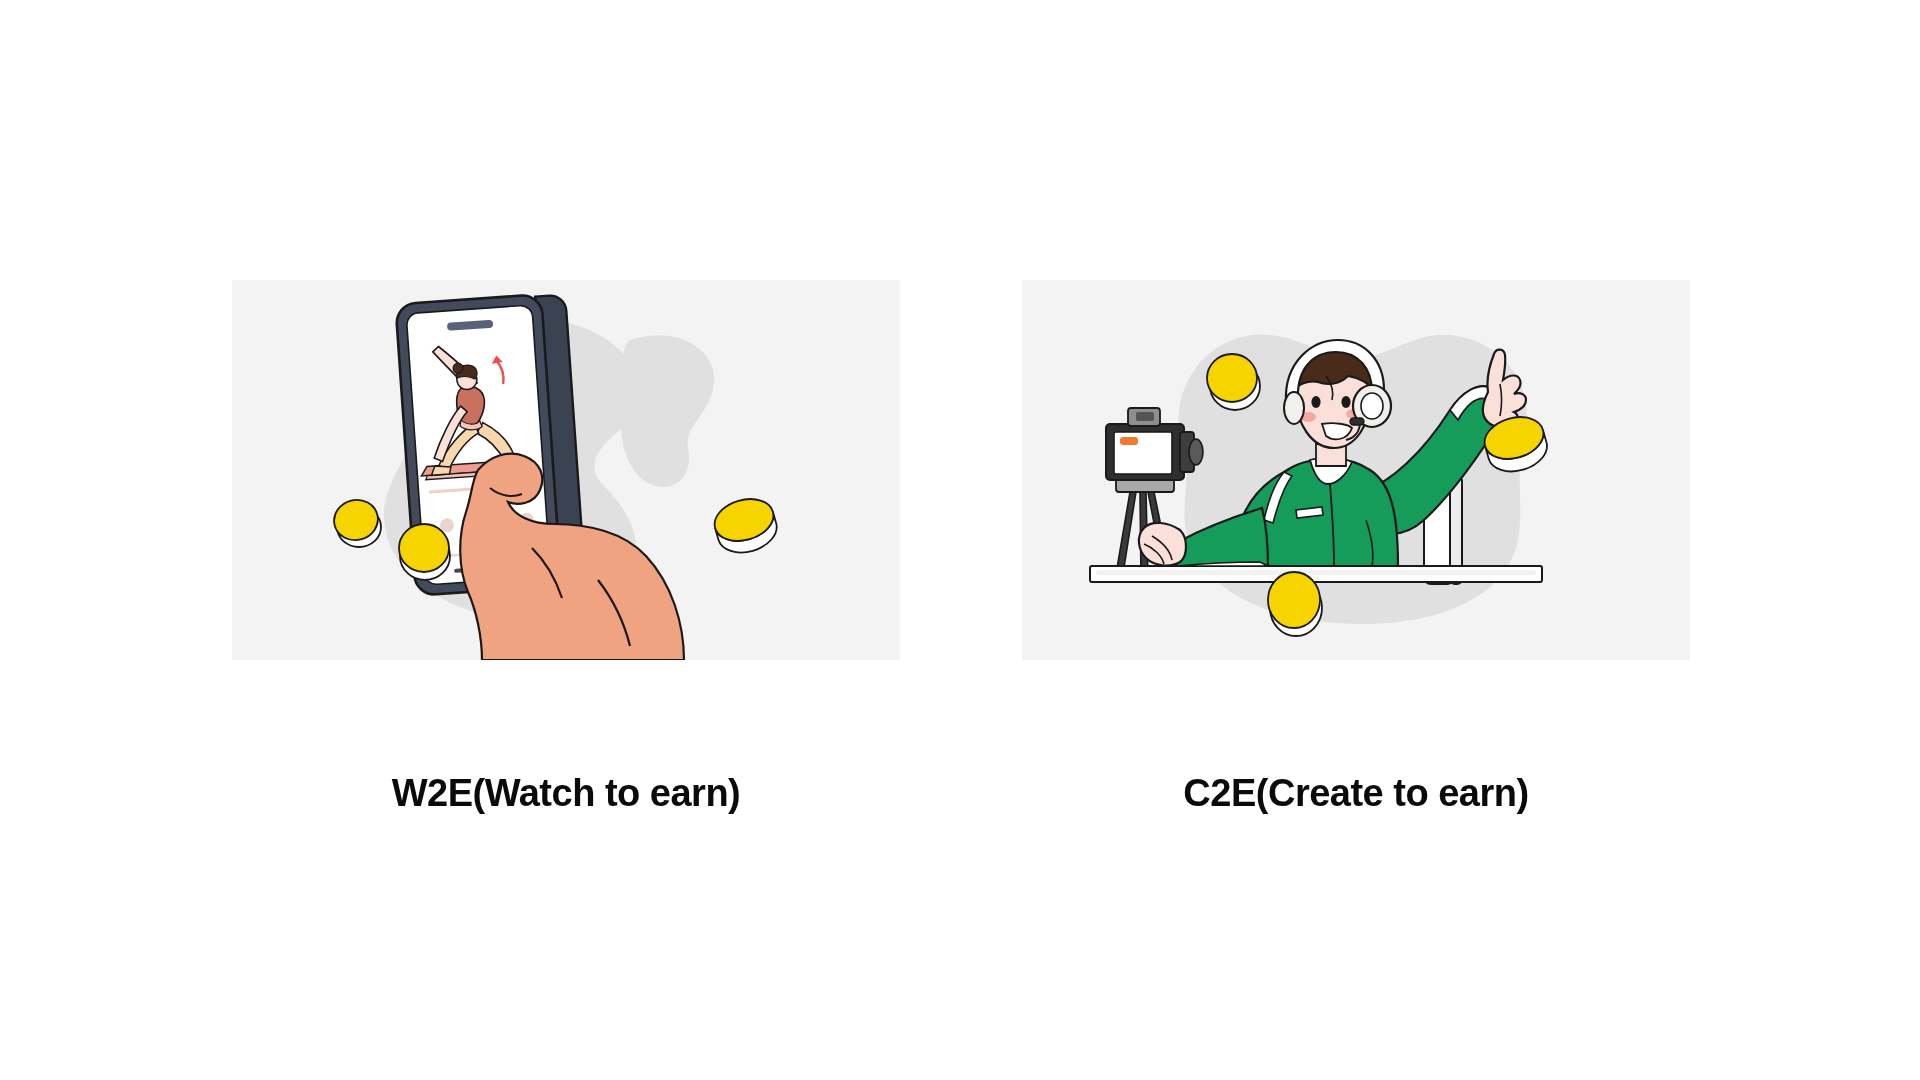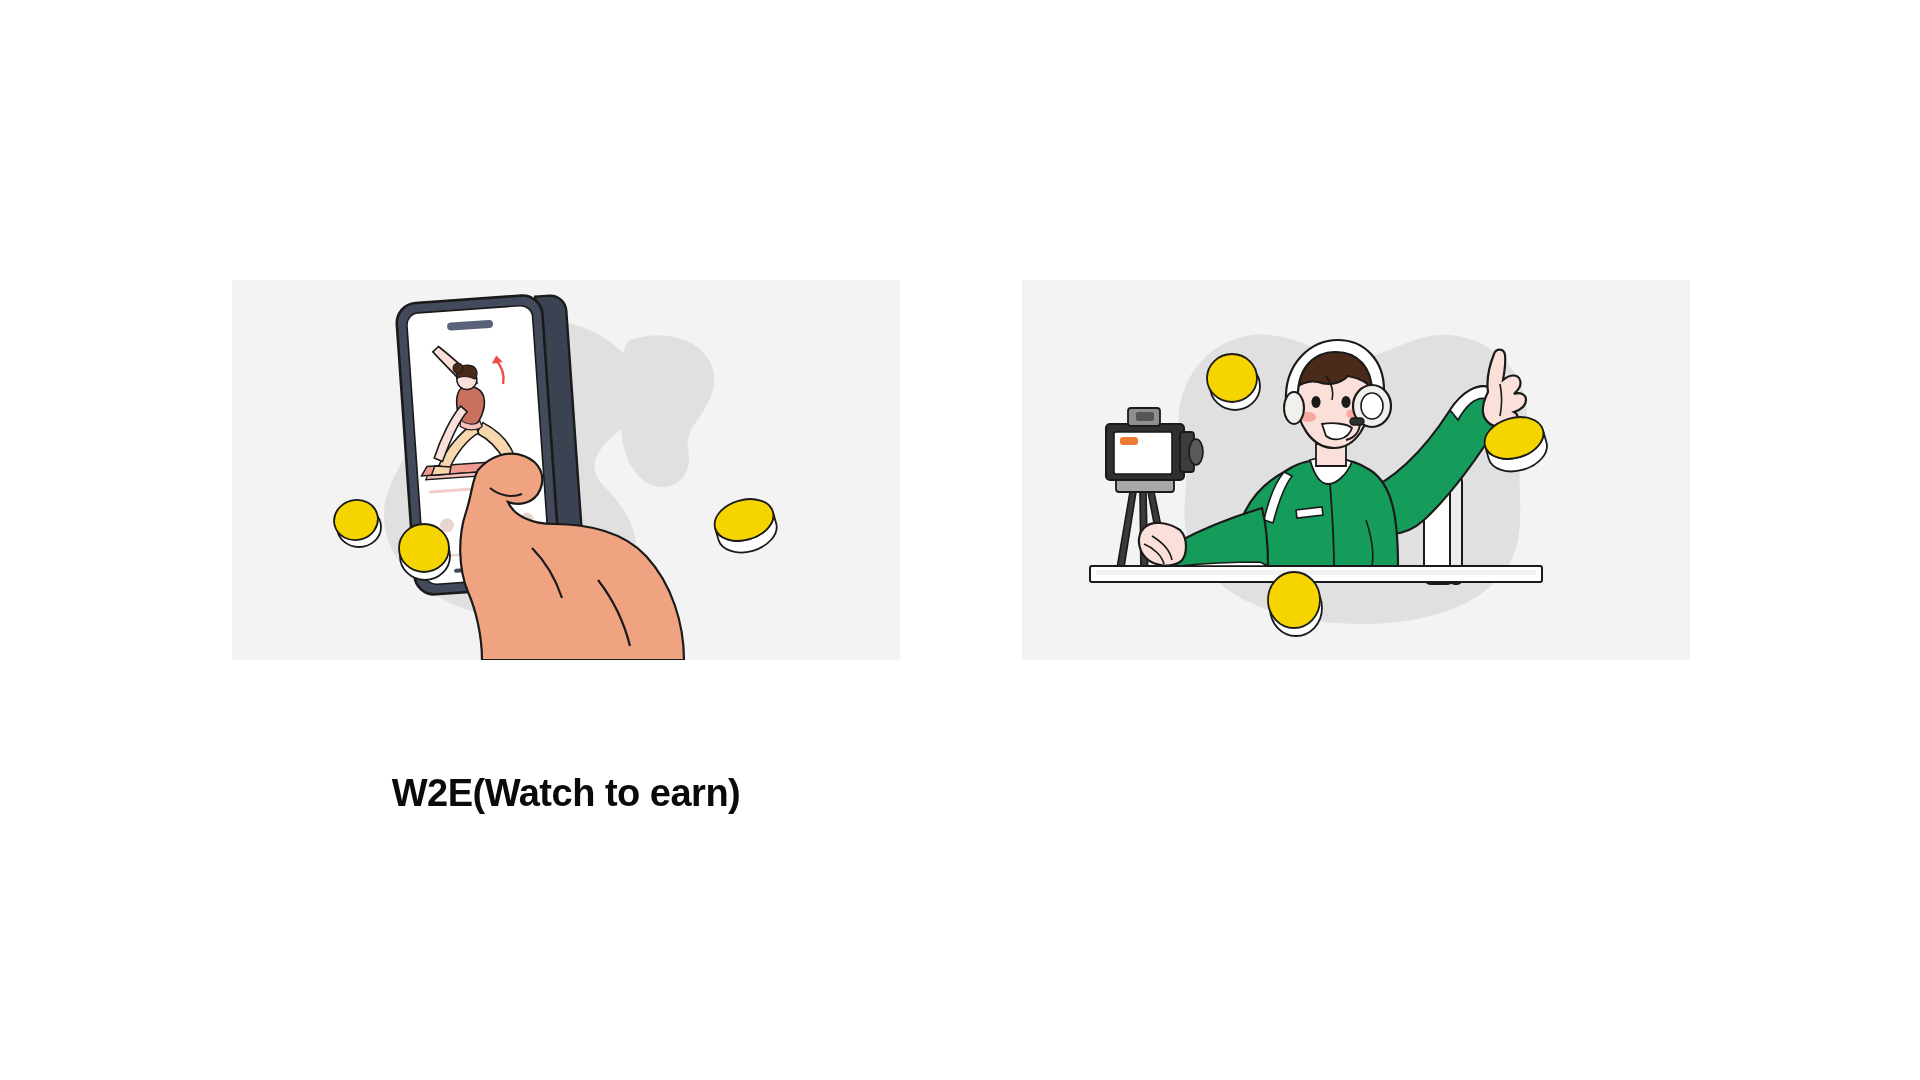--- a/index.html
+++ b/index.html
@@ -357,15 +357,16 @@
         </g>
 
         <g>
           <ellipse cx="272" cy="320" rx="26" ry="28" fill="#ffffff" stroke="#1a1a1a" stroke-width="1.8" transform="translate(2,8)"></ellipse>
           <ellipse cx="272" cy="320" rx="26" ry="28" fill="#f5d400" stroke="#1a1a1a" stroke-width="1.8"></ellipse>
         </g>
 
       </svg>
     </div>
 
+    <div class="caption">C2E(Create to earn)</div>
   </div>
 
 </div>
 
 </body></html>

